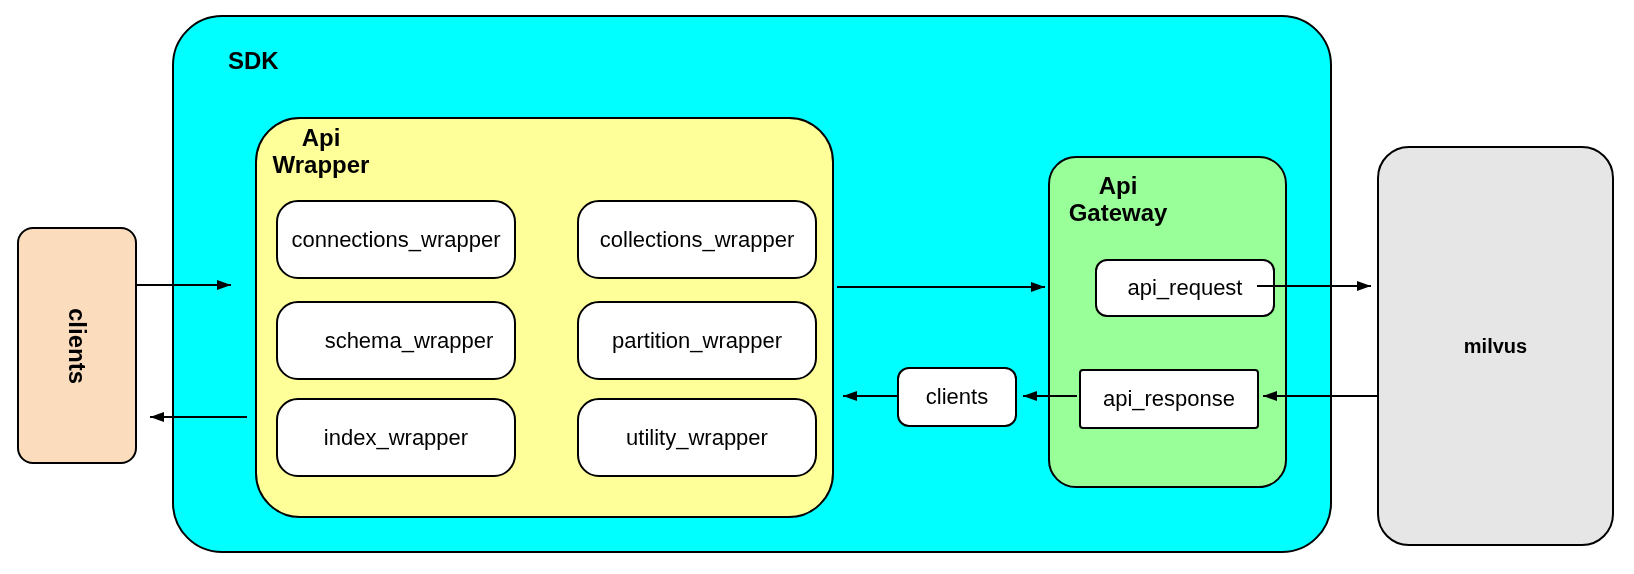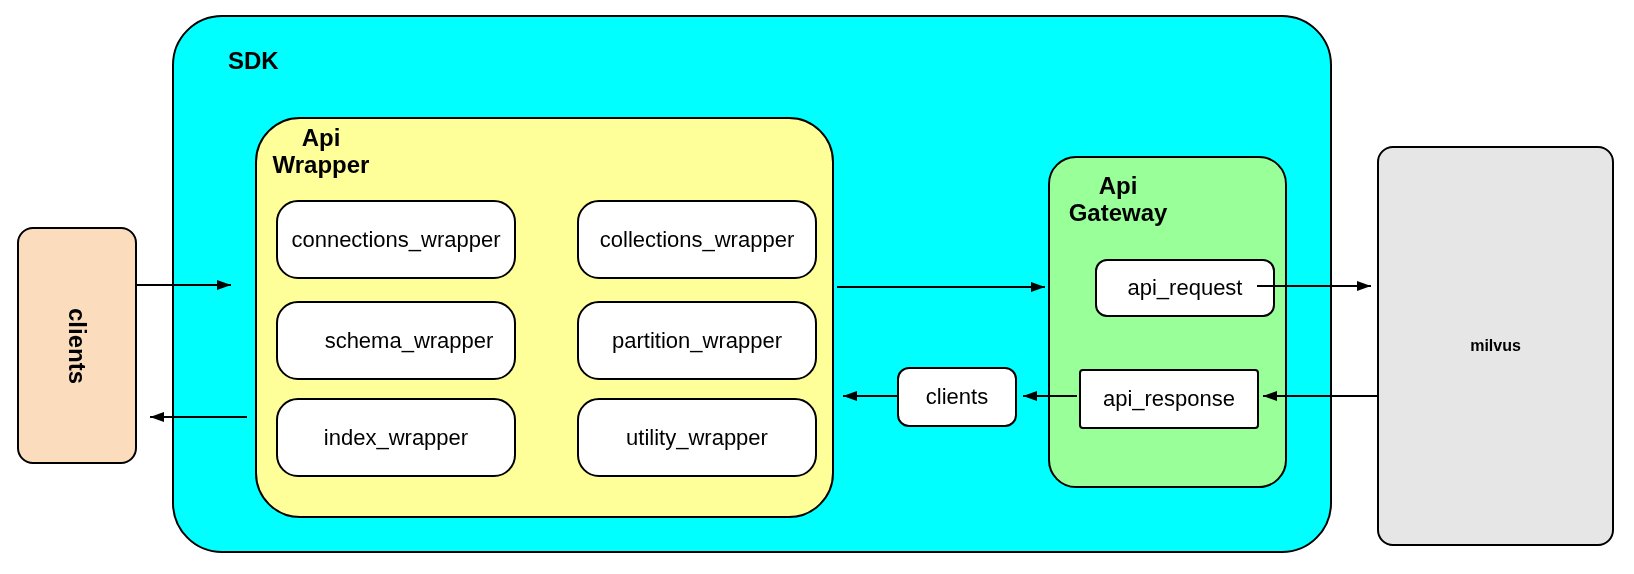--- a/index.html
+++ b/index.html
@@ -85,24 +85,24 @@
     border-radius:16px;
     background:var(--clients-fill);
     display:flex;align-items:center;justify-content:center;
   }
   .clients span{
     transform:rotate(90deg);
     font-size:24px;font-weight:bold;white-space:nowrap;
   }
   .milvus{
     left:1377px;top:146px;width:237px;height:400px;
-    border-radius:16px;
+    border-radius:32px;
     background:var(--milvus-fill);
     display:flex;align-items:center;justify-content:center;
-    font-size:16px;font-weight:bold;
+    font-size:20px;font-weight:bold;
   }
   
   .edges{
     position:absolute;left:0;top:0;width:1634px;height:574px;
     pointer-events:none;
   }
   .edges line{stroke:var(--stroke);stroke-width:2;}
 </style>
 </head>
 <body>

